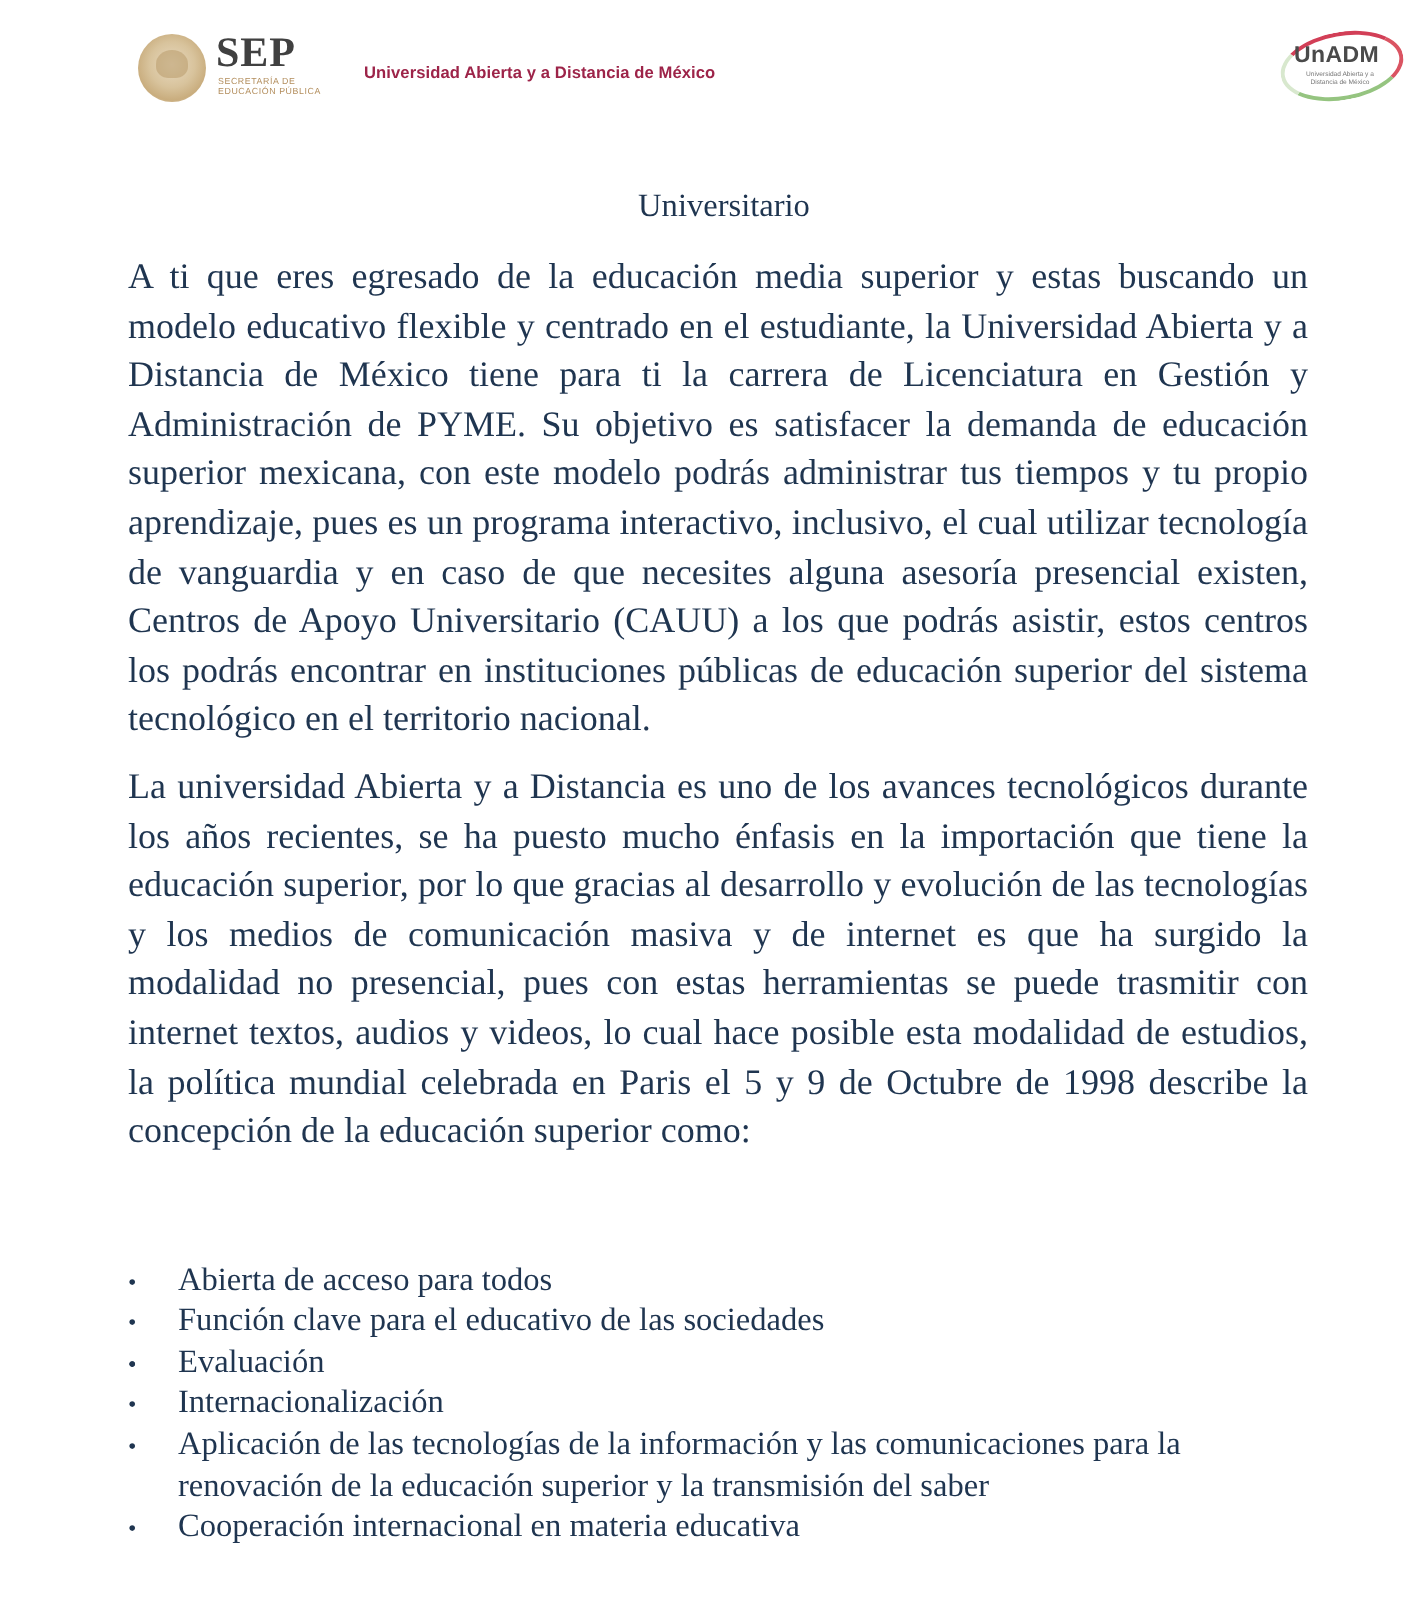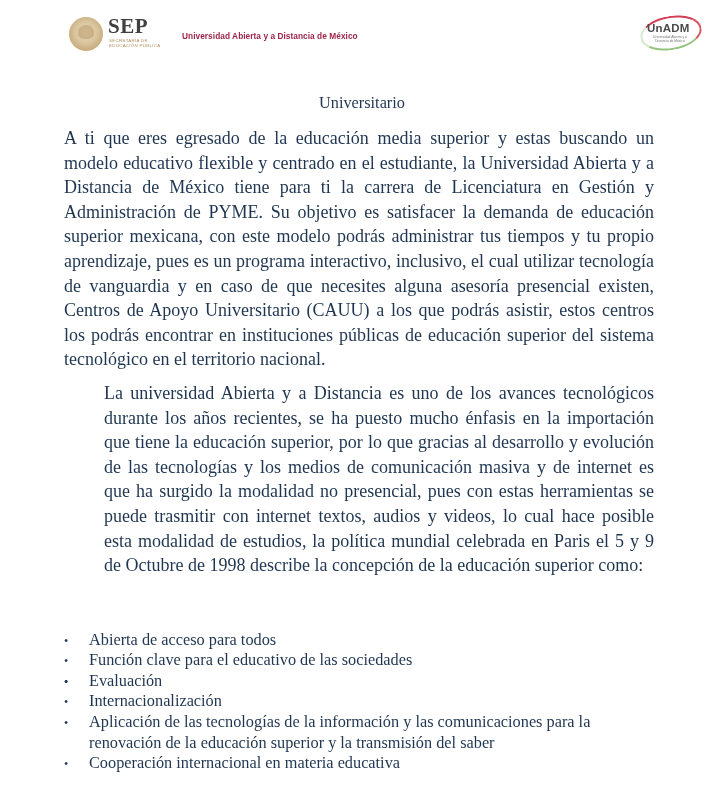--- a/index.html
+++ b/index.html
@@ -14,21 +14,21 @@
   .uni-title { position: absolute; left: 182px; top: 31px; font-family: "Liberation Sans", sans-serif; font-weight: bold; font-size: 8.3px; color: #9d2449; letter-spacing: 0.05px; }
   .unadm-logo { position: absolute; left: 592px; top: 16px; width: 62px; height: 34px; margin-left: 48px; }
   .unadm-arc { position: absolute; left: 0; top: 0; width: 58px; height: 30px; border-radius: 50%; border: 2px solid transparent;
                border-top-color: #c8102e; border-right-color: #d22a3c; border-bottom-color: #7bb661; border-left-color: #cfe3c2; transform: rotate(-10deg); opacity: .8; }
   .unadm-word { position: absolute; left: 7px; top: 6px; font-family: "Liberation Sans", sans-serif; font-weight: bold; font-size: 11.5px; color: #4a4a4a; letter-spacing: 0.2px; line-height: 12px; }
   .unadm-sub { position: absolute; left: 8px; top: 19px; width: 44px; font-family: "Liberation Sans", sans-serif; font-size: 3.3px; line-height: 4px; color: #777; text-align: center; }
 
   .content { position: absolute; left: 64px; top: 92px; width: 590px; color: #1f3550; }
   .title { text-align: center; font-size: 16.3px; line-height: 22px; margin: 0 0 12px 0; padding-left: 6px; }
   .para { font-size: 18px; line-height: 24.6px; text-align: justify; margin: 0; }
-  .para.p2 { margin-top: 9px; margin-left: 40px; }
+  .para.p2 { margin-top: 9px; }
   .list { list-style: none; margin: 52px 0 0 0; padding: 0; }
   .list li { position: relative; padding-left: 25px; font-size: 16.3px; line-height: 20.6px; width: 560px; }
   .bullet { position: absolute; left: 0; top: 0; font-size: 12px; line-height: 22px; }
 </style>
 </head>
 <body>
 
 <div class="header">
   <div class="sep-logo">
     <div class="seal"></div>

